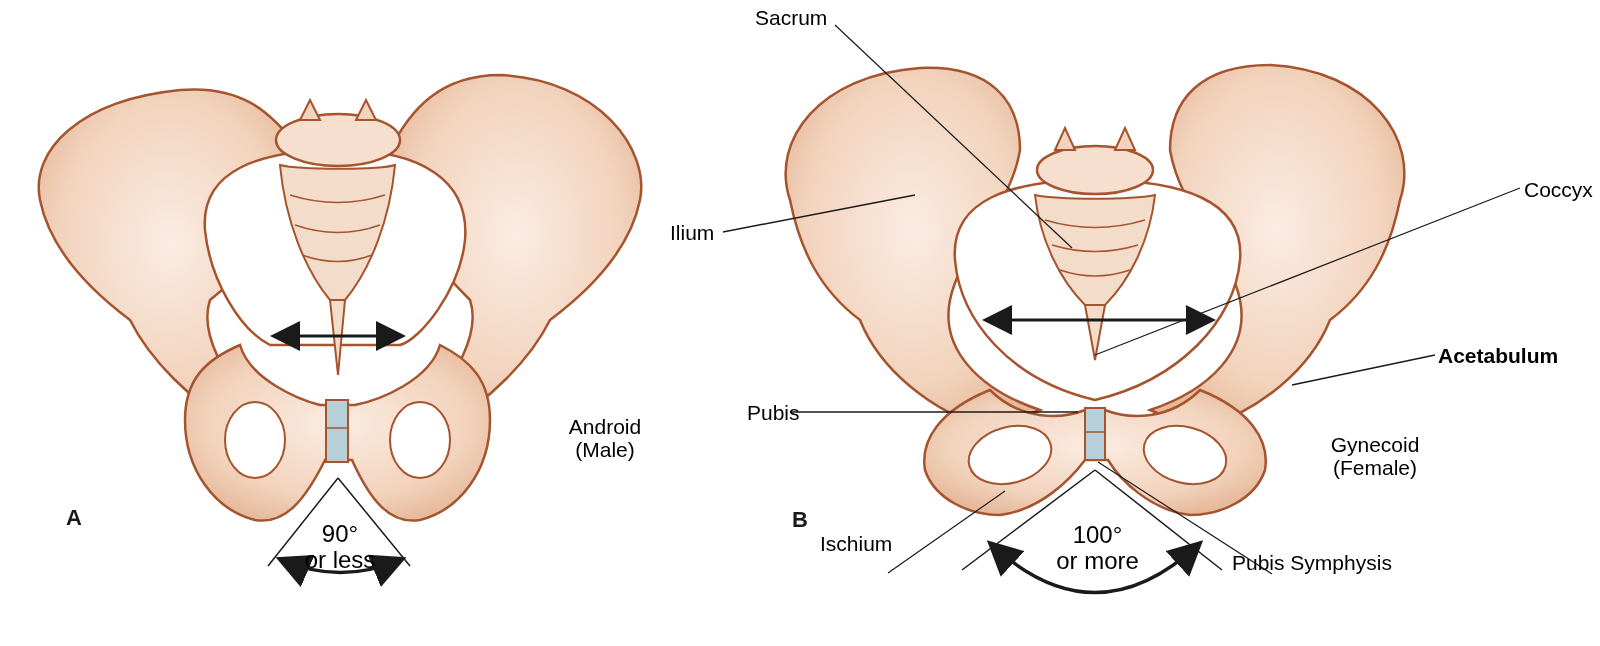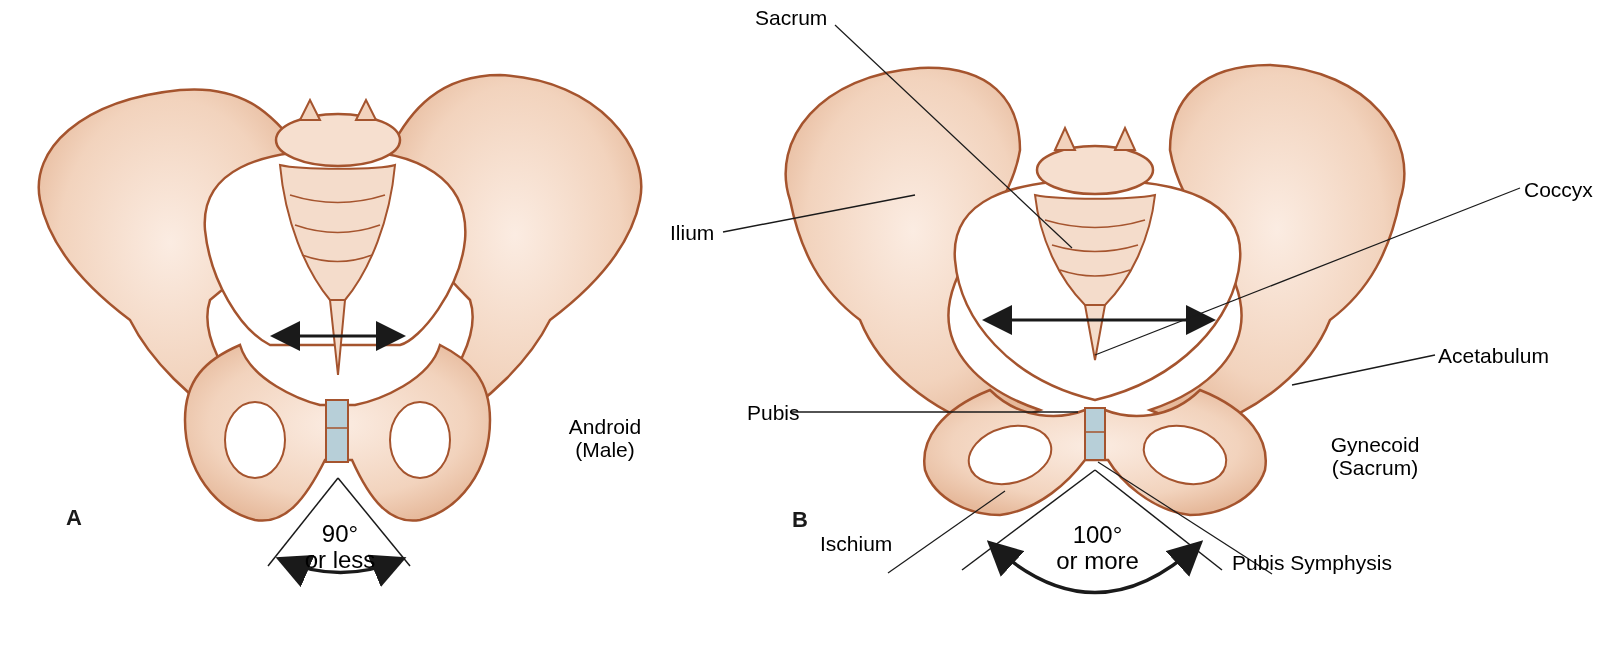--- a/index.html
+++ b/index.html
@@ -104,26 +104,26 @@
   <div>(Male)</div>
 </div>
 <div class="lbl center" style="left:300px; top:521px; width:80px; font-size:24px;">
   <div>90°</div>
   <div>or less</div>
 </div>
 
 <div class="panel" style="left:792px; top:507px;">B</div>
 <div class="lbl center" style="left:1320px; top:433px; width:110px;">
   <div>Gynecoid</div>
-  <div>(Sacrum)</div>
+  <div>(Female)</div>
 </div>
 <div class="lbl center" style="left:1050px; top:522px; width:95px; font-size:24px;">
   <div>100°</div>
   <div>or more</div>
 </div>
 
 <div class="lbl" style="left:755px; top:6px;">Sacrum</div>
 <div class="lbl" style="left:670px; top:221px;">Ilium</div>
 <div class="lbl" style="left:1524px; top:178px;">Coccyx</div>
-<div class="lbl" style="left:1438px; top:344px;">Acetabulum</div>
+<div class="lbl" style="left:1438px; top:344px;font-weight:bold;">Acetabulum</div>
 <div class="lbl" style="left:735px; top:401px;margin-left:12px;">Pubis</div>
 <div class="lbl" style="left:808px; top:532px;margin-left:12px;">Ischium</div>
 <div class="lbl" style="left:1232px; top:551px;">Pubis Symphysis</div>
 
 </body></html>

